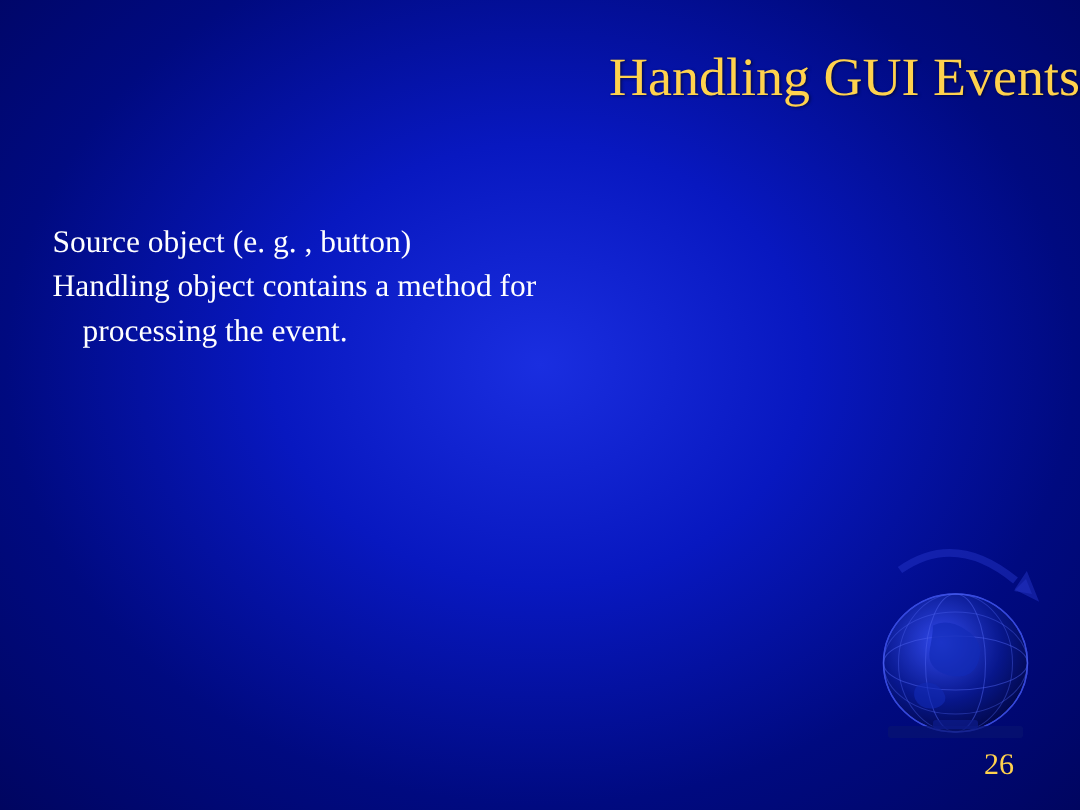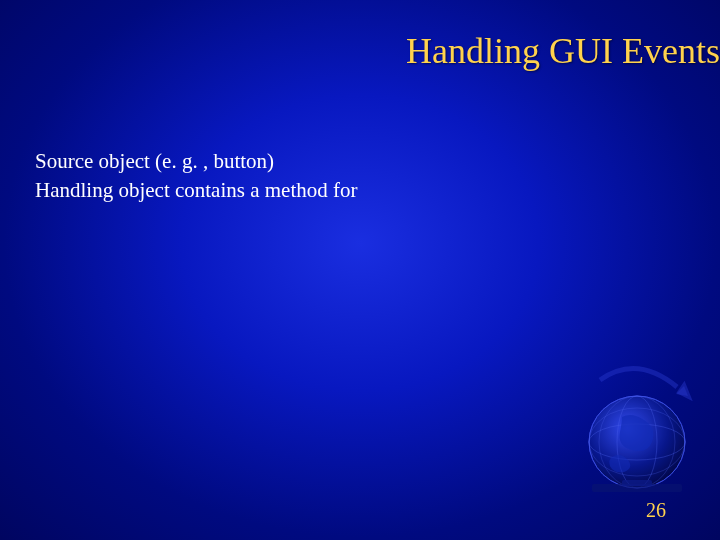--- a/index.html
+++ b/index.html
@@ -41,21 +41,21 @@
     right: 120px;
     text-align: center;
     font-family: Arial, Helvetica, sans-serif;
     font-size: 10px;
     line-height: 1.25;
     color: #FFD24D;
   }
   .page-number {
     position: absolute;
     bottom: 18px;
-    right: 54px;
+    right: 44px;
     font-family: "Times New Roman", serif;
     font-size: 20px;
     color: #FFD24D;
     margin-top: 29px;
   }
   .globe {
     position: absolute;
     right: 18px;
     bottom: 38px;
     width: 140px;
@@ -66,20 +66,21 @@
 </head>
 <body>
 
 <div class="slide">
 
   <h1 class="title">Handling GUI Events</h1>
 
   <div class="body">
     <p>Source object (e. g. , button)</p>
     <p>Handling object contains a method for</p>
+    <p class="indent">processing the event.</p>
   </div>
 
   <div class="globe">
     <svg viewBox="0 0 140 140" width="140" height="140">
       <defs>
         <radialGradient id="gg" cx="40%" cy="35%" r="70%">
           <stop offset="0%" stop-color="#3a55ff"></stop>
           <stop offset="60%" stop-color="#0a1a90"></stop>
           <stop offset="100%" stop-color="#020740"></stop>
         </radialGradient>

